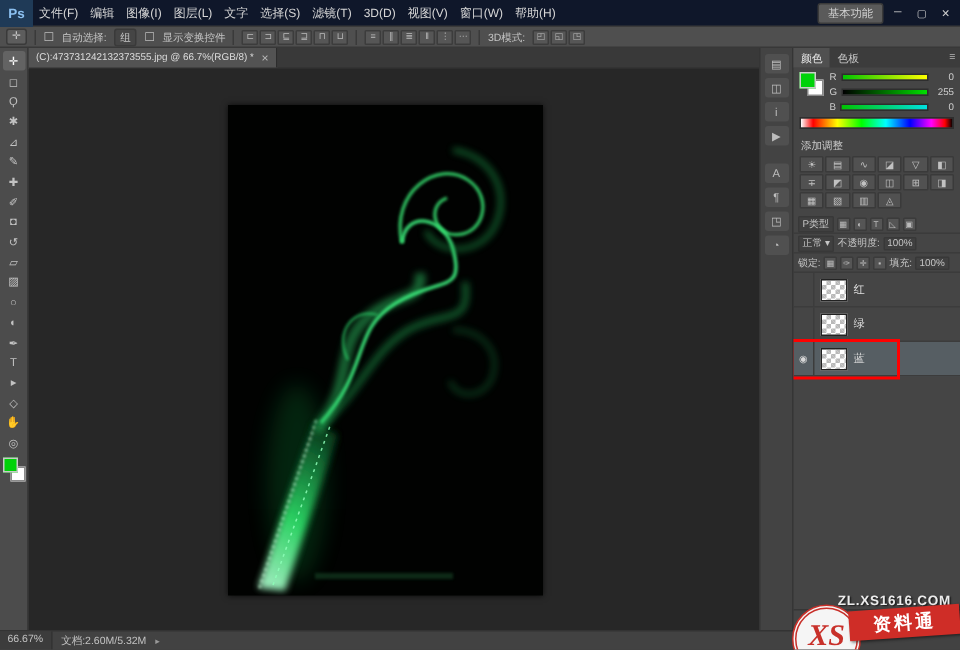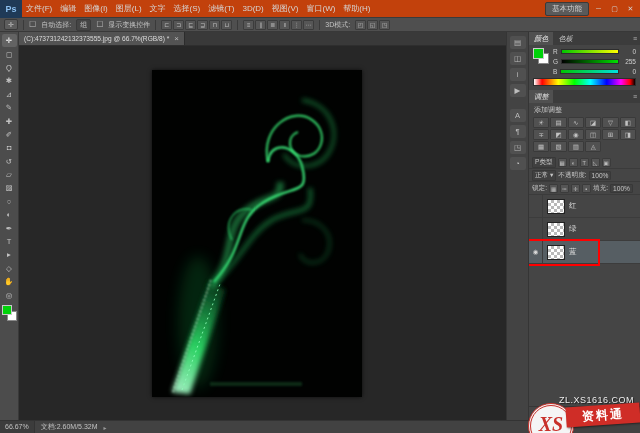--- a/index.html
+++ b/index.html
@@ -1,19 +1,19 @@
 <!DOCTYPE html>
 <html><head>
 <meta charset="utf-8">
 <style>
   * { margin:0; padding:0; box-sizing:border-box; font-family:"Liberation Sans",sans-serif; }
   html,body { width:640px; height:433px; overflow:hidden; background:#4d4d4d; color:#c8c8c8; position:relative; }
 
   
-  #menubar { position:absolute; left:0; top:0; width:640px; height:18px; background:#c2410c; border-bottom:1px solid #3a3a3a; display:flex; align-items:center; }
+  #menubar { position:absolute; left:0; top:0; width:640px; height:18px; background:#0f172a; border-bottom:1px solid #3a3a3a; display:flex; align-items:center; }
   .ps-logo { width:22px; height:18px; background:#1f3a57; color:#8cc0f0; font-weight:bold; font-size:9px; display:flex; align-items:center; justify-content:center; }
   .menu-item { padding:0 4px; height:18px; line-height:18px; font-size:8px; color:#d6d6d6; white-space:nowrap; }
   .mb-right { margin-left:auto; display:flex; align-items:center; gap:3px; padding-right:3px; }
   .workspace-btn { font-size:7.5px; border:1px solid #3a3a3a; background:#5a5a5a; padding:1px 6px; border-radius:2px; color:#d0d0d0; white-space:nowrap; }
   .win-ctl { display:inline-block; width:13px; text-align:center; font-size:7px; color:#cfcfcf; }
 
   
   #optionsbar { position:absolute; left:0; top:18px; width:640px; height:14px; background:#4f4f4f; border-bottom:1px solid #383838; display:flex; align-items:center; font-size:7px; gap:5px; padding:0 4px; color:#c4c4c4; white-space:nowrap; }
   .ob-sep { width:1px; height:10px; background:#3a3a3a; }
   .ob-tool { width:14px; height:11px; background:#5d5d5d; border:1px solid #3a3a3a; border-radius:2px; text-align:center; line-height:10px; font-size:7px; }
@@ -39,21 +39,21 @@
   #canvas-area { position:absolute; left:19px; top:46px; width:487px; height:374px; background:#272727; }
   #canvas { position:absolute; left:133px; top:24px; width:210px; height:327px; background:#010201; box-shadow:0 0 4px rgba(0,0,0,.7); }
   #canvas svg { display:block; width:210px; height:327px; }
 
   
   #dock-strip { position:absolute; left:506px; top:32px; width:22px; height:388px; background:#434343; border-left:1px solid #353535; display:flex; flex-direction:column; align-items:center; padding-top:4px; gap:3px; }
   .strip-icon { width:16px; height:13px; background:#505050; border-radius:2px; font-size:7.5px; color:#bdbdbd; display:flex; align-items:center; justify-content:center; }
   .strip-gap { height:6px; }
 
   #panels { position:absolute; left:528px; top:32px; width:112px; height:388px; background:#454545; display:flex; flex-direction:column; border-left:1px solid #353535; }
-  .panel-tabs { height:13px; background:#3c3c3c; display:flex; align-items:flex-end; font-size:7.2px; flex-shrink:0;font-style:italic; }
+  .panel-tabs { height:13px; background:#3c3c3c; display:flex; align-items:flex-end; font-size:7.2px; flex-shrink:0; }
   .ptab { padding:0 5px; line-height:13px; color:#c9c9c9; white-space:nowrap; }
   .ptab.active { background:#505050; color:#e8e8e8; }
   .panel-menu { margin-left:auto; font-size:7px; padding:0 3px; line-height:13px; color:#b5b5b5; }
 
   
   #color-content { padding:3px 4px 2px 4px; display:flex; gap:4px; }
   .mini-swatches { position:relative; width:16px; height:16px; flex-shrink:0; }
   .mini-fg { position:absolute; left:0; top:0; width:11px; height:11px; border:1px solid #ccc; z-index:2; }
   .mini-bg { position:absolute; right:0; bottom:0; width:11px; height:11px; border:1px solid #888; }
   .sliders { flex:1; display:flex; flex-direction:column; gap:3px; }
@@ -92,21 +92,21 @@
   .lb-icon { width:11px; text-align:center; }
 
   
   #statusbar { position:absolute; left:0; top:420px; width:640px; height:13px; background:#424242; border-top:1px solid #333; display:flex; align-items:center; font-size:7px; color:#c2c2c2; }
   .zoom-box { padding:0 5px; height:100%; line-height:12px; border-right:1px solid #333; background:#3c3c3c; }
   .doc-info { padding:0 6px; }
   .status-arrow { font-size:6px; color:#9a9a9a; }
 
   
   #watermark { position:absolute; right:0; bottom:0; width:132px; height:50px; z-index:60; pointer-events:none; }
-  .wm-url { position:absolute; right:6px; bottom:28px; font-size:9px; font-weight:normal; color:#ececec; text-shadow:1px 1px 1px #1a1a1a; letter-spacing:.5px;margin-left:20px; }
+  .wm-url { position:absolute; right:6px; bottom:28px; font-size:9px; font-weight:bold; color:#ececec; text-shadow:1px 1px 1px #1a1a1a; letter-spacing:.5px;margin-left:20px; }
   .wm-circle { position:absolute; left:20px; bottom:-16px; width:46px; height:46px; border-radius:50%; background:#f5f5f5; border:3px double #c8302a; display:flex; align-items:flex-start; justify-content:center; padding-top:7px; }
   .wm-xs { color:#c8302a; font-size:20px; font-weight:bold; font-style:italic; font-family:"Liberation Serif",serif; }
   .wm-ribbon { position:absolute; left:58px; bottom:8px; width:74px; height:20px; background:#cf2d27; color:#fff; display:flex; align-items:center; justify-content:center; font-size:12px; font-weight:bold; letter-spacing:2px; transform:rotate(-4deg); box-shadow:1px 1px 2px rgba(0,0,0,.5); }
 </style>
 </head>
 <body>
 
 <div id="menubar">
   <div class="ps-logo">Ps</div>
   <span class="menu-item">文件(F)</span>
@@ -269,24 +269,20 @@
       </div>
       <div class="slider-row">
         <span>B</span>
         <span class="slider-track track-b"></span>
         <span class="slider-val">0</span>
       </div>
     </div>
   </div>
   <div class="spectrum"></div>
 
-  <div class="panel-tabs">
-    <span class="ptab active">调整</span>
-    <span class="panel-menu">≡</span>
-  </div>
   <div id="adj-sub">添加调整</div>
   <div id="adj-grid">
     <span class="adj-icon">☀</span>
     <span class="adj-icon">▤</span>
     <span class="adj-icon">∿</span>
     <span class="adj-icon">◪</span>
     <span class="adj-icon">▽</span>
     <span class="adj-icon">◧</span>
     <span class="adj-icon">∓</span>
     <span class="adj-icon">◩</span>

